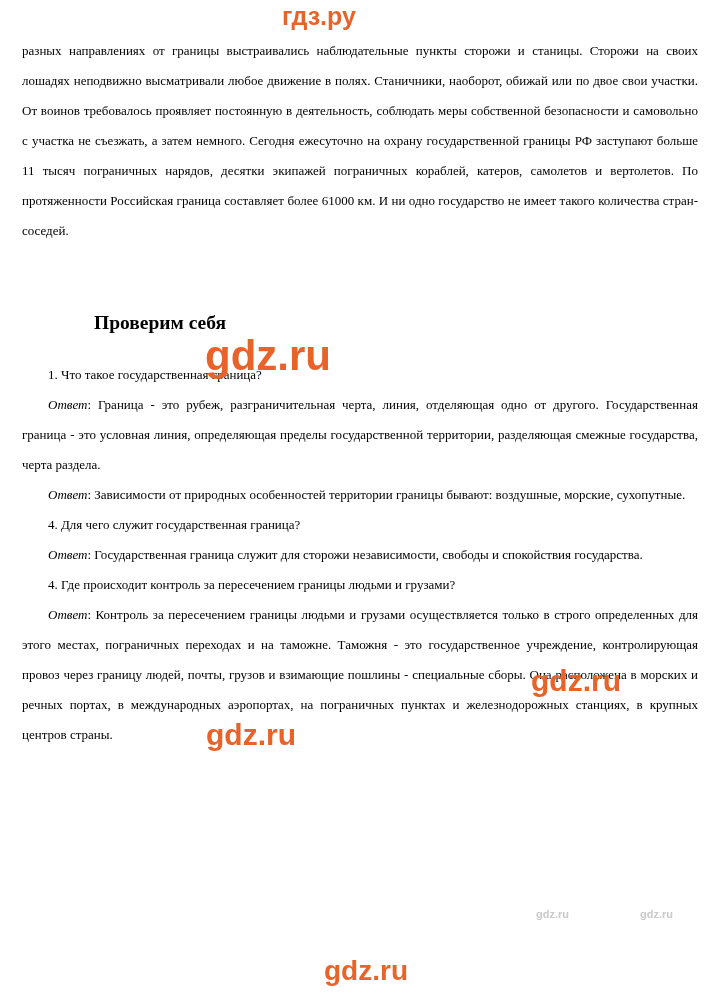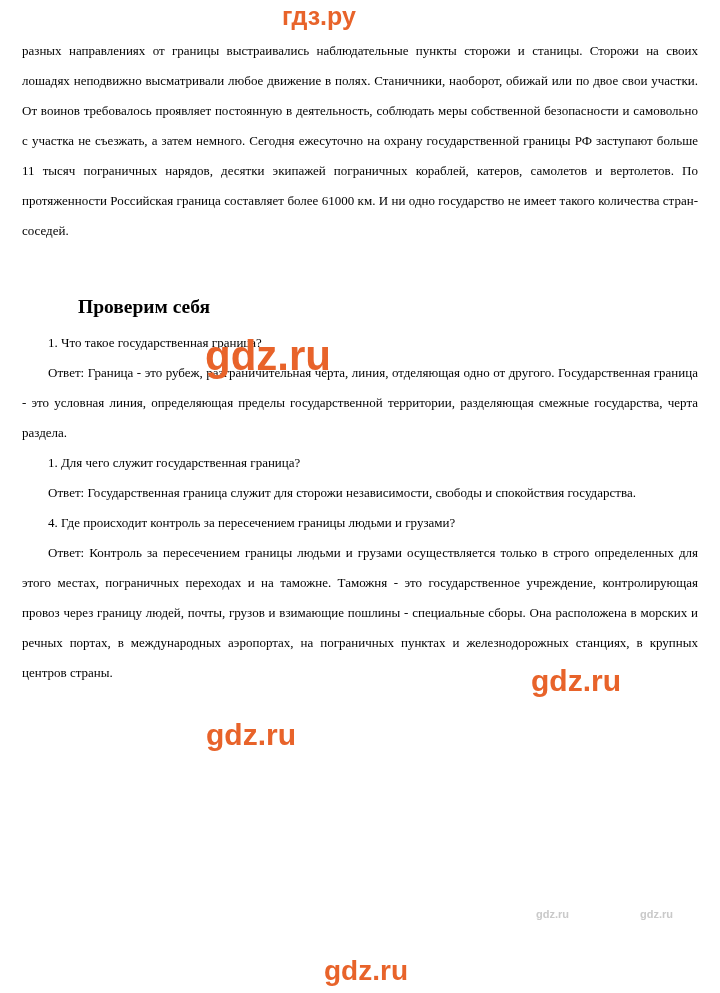--- a/index.html
+++ b/index.html
@@ -55,23 +55,24 @@
     height: 46px;
   }
   .spacer-sm {
     height: 6px;
   }
   .heading {
     font-size: 19.5px;
     line-height: 30px;
     font-weight: bold;
     text-indent: 56px;
-    margin: 0;
+    margin: 16px;
   }
   .italic {
+    font-style: italic;
   }
   
   .wm {
     position: absolute;
     font-family: "Liberation Sans", sans-serif;
     font-weight: bold;
     color: #e8632a;
     pointer-events: none;
     white-space: nowrap;
   }
@@ -104,22 +105,23 @@
 
     <div class="spacer-lg"></div>
 
     <p class="heading">Проверим себя</p>
 
     <div class="spacer-sm"></div>
 
     <p class="indent">1. Что такое государственная граница?</p>
     <p class="indent"><span class="italic">Ответ</span><span>: Граница - это рубеж, разграничительная черта, линия, отделяющая одно от другого. Государственная граница - это условная линия, определяющая пределы государственной территории, разделяющая смежные государства, черта раздела.</span></p>
 
+    <p class="indent"><span class="italic">Ответ</span><span>: Зависимости от природных особенностей территории границы бывают: воздушные, морские, сухопутные.</span></p>
 
-    <p class="indent">1. Для чего служит государственная граница?</p>
+    <p class="indent">4. Для чего служит государственная граница?</p>
     <p class="indent"><span class="italic">Ответ</span><span>: Государственная граница служит для сторожи независимости, свободы и спокойствия государства.</span></p>
 
     <p class="indent">4. Где происходит контроль за пересечением границы людьми и грузами?</p>
     <p class="indent"><span class="italic">Ответ</span><span>: Контроль за пересечением границы людьми и грузами осуществляется только в строго определенных для этого местах, пограничных переходах и на таможне. Таможня - это государственное учреждение, контролирующая провоз через границу людей, почты, грузов и взимающие пошлины - специальные сборы. Она расположена в морских и речных портах, в международных аэропортах, на пограничных пунктах и железнодорожных станциях, в крупных центров страны.</span></p>
 
   </div>
 
   <div class="wm wm-1">gdz.ru</div>
   <div class="wm wm-2">gdz.ru</div>
   <div class="wm wm-3">gdz.ru</div>

